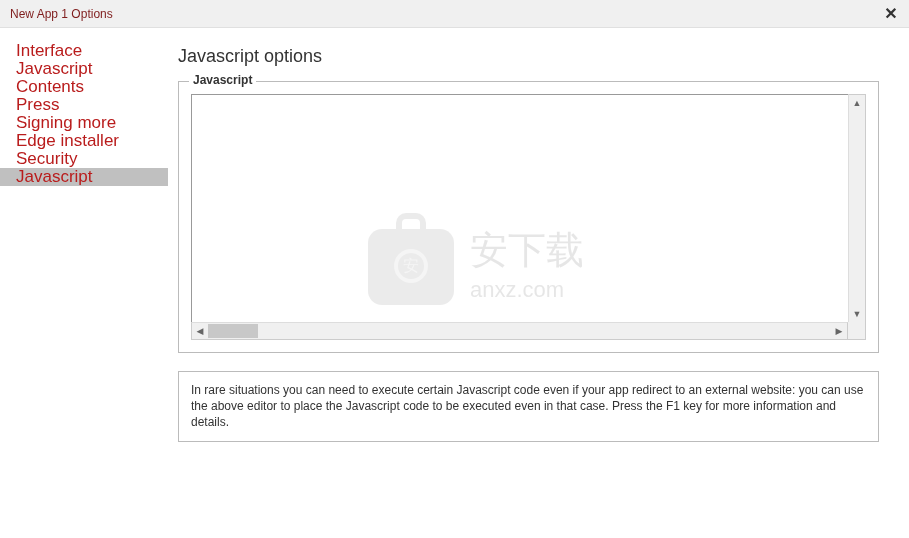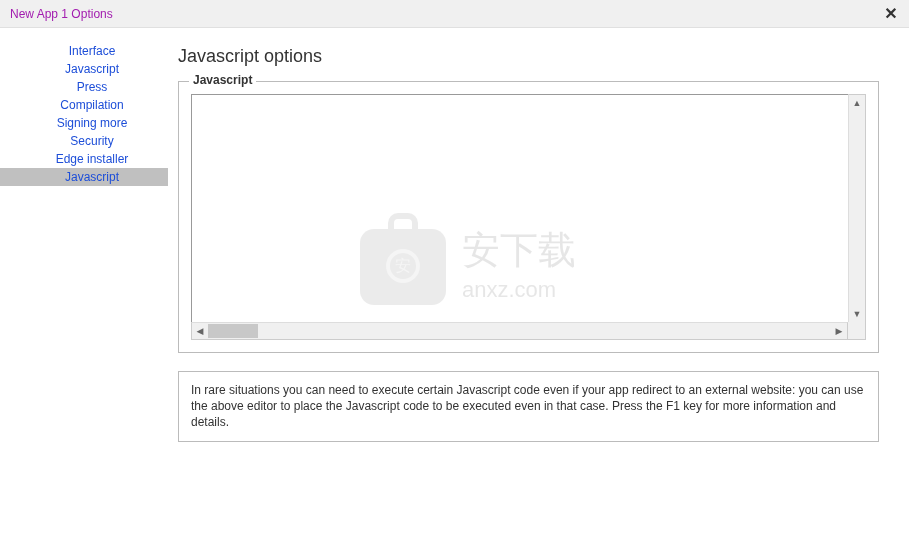--- a/index.html
+++ b/index.html
@@ -15,21 +15,21 @@
   .titlebar {
     height: 28px;
     background: #f0f0f0;
     border-bottom: 1px solid #e0e0e0;
     display: flex;
     align-items: center;
     justify-content: space-between;
     padding: 0 8px 0 10px;
   }
   .titlebar-title {
-    color: #a21caf;
+    color: #7f1d1d;
     font-size: 12px;
   }
   .close-btn {
     font-size: 16px;
     font-weight: bold;
     color: #333;
     cursor: pointer;
     width: 20px;
     text-align: center;
     line-height: 1;
@@ -38,25 +38,24 @@
     display: flex;
     height: calc(100% - 28px);
     background: #fff;
   }
   .sidebar {
     width: 168px;
     padding: 14px 0 0 0;
   }
   .sidebar-item {
     padding: 1px 0 1px 16px;
-    font-size: 12px;
-    color: #1d4ed8;
+    font-size: 17px;
+    color: #b91c1c;
     cursor: pointer;
     line-height: 16px;
-    text-align: center;
   }
   .sidebar-item.selected {
     background: #c0c0c0;
   }
   .main {
     flex: 1;
     padding: 18px 30px 20px 10px;
     position: relative;
   }
   .page-title {
@@ -169,21 +168,21 @@
   }
   .helpbox {
     border: 1px solid #bbb;
     padding: 10px 12px;
     font-size: 12px;
     color: #333;
     line-height: 1.35;
   }
   .watermark {
     position: absolute;
-    left: 192px;
+    left: 200px;
     top: 195px;
     display: flex;
     align-items: center;
     gap: 16px;
     opacity: 0.5;
     pointer-events: none;
   }
   .wm-badge {
     width: 86px;
     height: 86px;
@@ -240,25 +239,25 @@
 
 <div class="titlebar">
   <span class="titlebar-title">New App 1 Options</span>
   <span class="close-btn">✕</span>
 </div>
 
 <div class="content">
   <div class="sidebar">
     <div class="sidebar-item">Interface</div>
     <div class="sidebar-item">Javascript</div>
+    <div class="sidebar-item">Contents</div>
     <div class="sidebar-item">Press</div>
-    <div class="sidebar-item">Compilation</div>
     <div class="sidebar-item">Signing more</div>
+    <div class="sidebar-item">Edge installer</div>
     <div class="sidebar-item">Security</div>
-    <div class="sidebar-item">Edge installer</div>
     <div class="sidebar-item selected">Javascript</div>
   </div>
 
   <div class="main">
     <h1 class="page-title">Javascript options</h1>
 
     <div class="fieldset">
       <span class="fieldset-legend">Javascript</span>
 
       <div class="editor-wrap">

